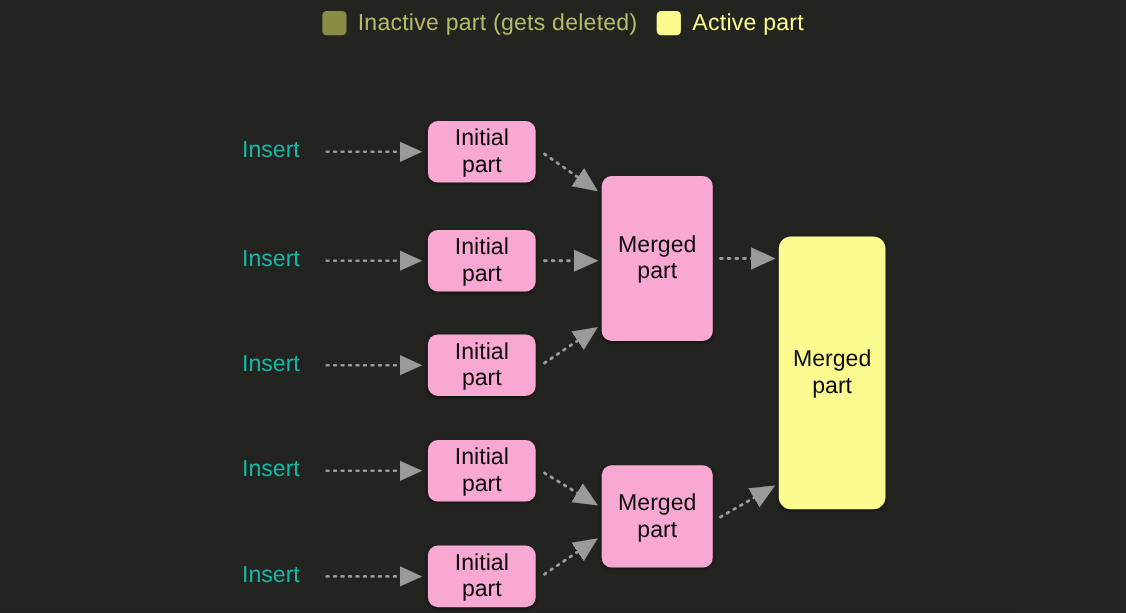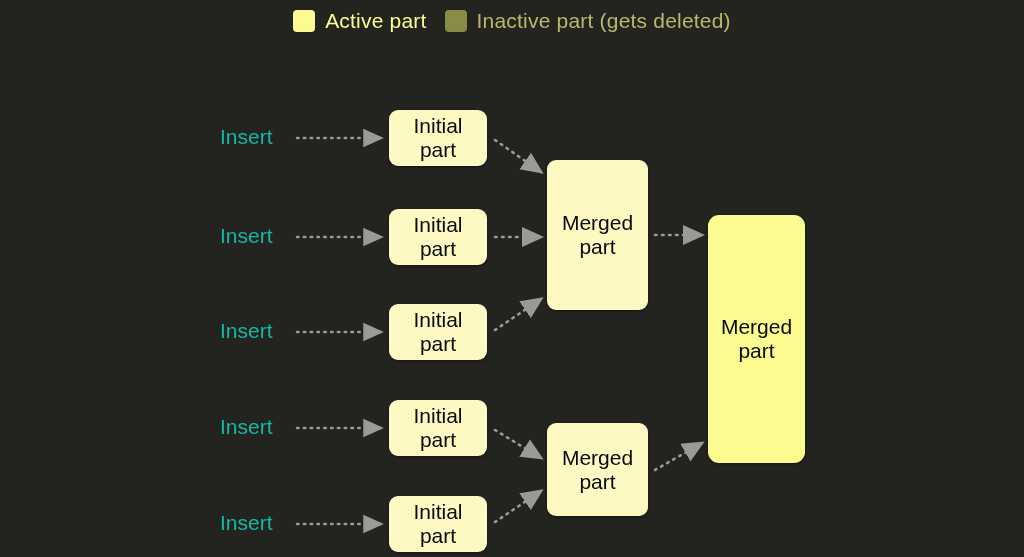--- a/index.html
+++ b/index.html
@@ -54,21 +54,21 @@
     align-items: center;
     justify-content: center;
     text-align: center;
     border-radius: 9px;
     color: #090908;
     font-size: 21px;
     line-height: 1.12;
     box-sizing: border-box;
     box-shadow: 0 1px 3px rgba(0,0,0,0.45);
   }
-  .node.inactive { background: #fef9c3; }
+  .node.inactive { background: #f9a8d4; }
   .node.active   { background: #fbfb8f; border-radius: 11px; }
 
   .node-text { display: block; padding: 0 4px; }
 
   
   .insert-label {
     position: absolute;
     color: #14b8a6;
     font-size: 21px;
     white-space: nowrap;
@@ -84,26 +84,26 @@
     pointer-events: none;
   }
 </style>
 </head>
 <body>
 
 <div id="stage">
 
   <div id="legend">
     <div class="legend-entry">
+      <span class="legend-swatch inactive"></span>
+      <span class="legend-label inactive">Inactive part (gets deleted)</span>
+    </div>
+    <div class="legend-entry">
       <span class="legend-swatch active"></span>
       <span class="legend-label active">Active part</span>
-    </div>
-    <div class="legend-entry">
-      <span class="legend-swatch inactive"></span>
-      <span class="legend-label inactive">Inactive part (gets deleted)</span>
     </div>
   </div>
 
   <svg id="arrows" viewBox="0 0 1024 557">
     <defs>
       <marker id="ah" markerWidth="9" markerHeight="9" refX="7.4" refY="4.5" orient="auto" markerUnits="strokeWidth">
         <path d="M0,0.6 L8.6,4.5 L0,8.4 Z" fill="#9a9a96"></path>
       </marker>
     </defs>
 

